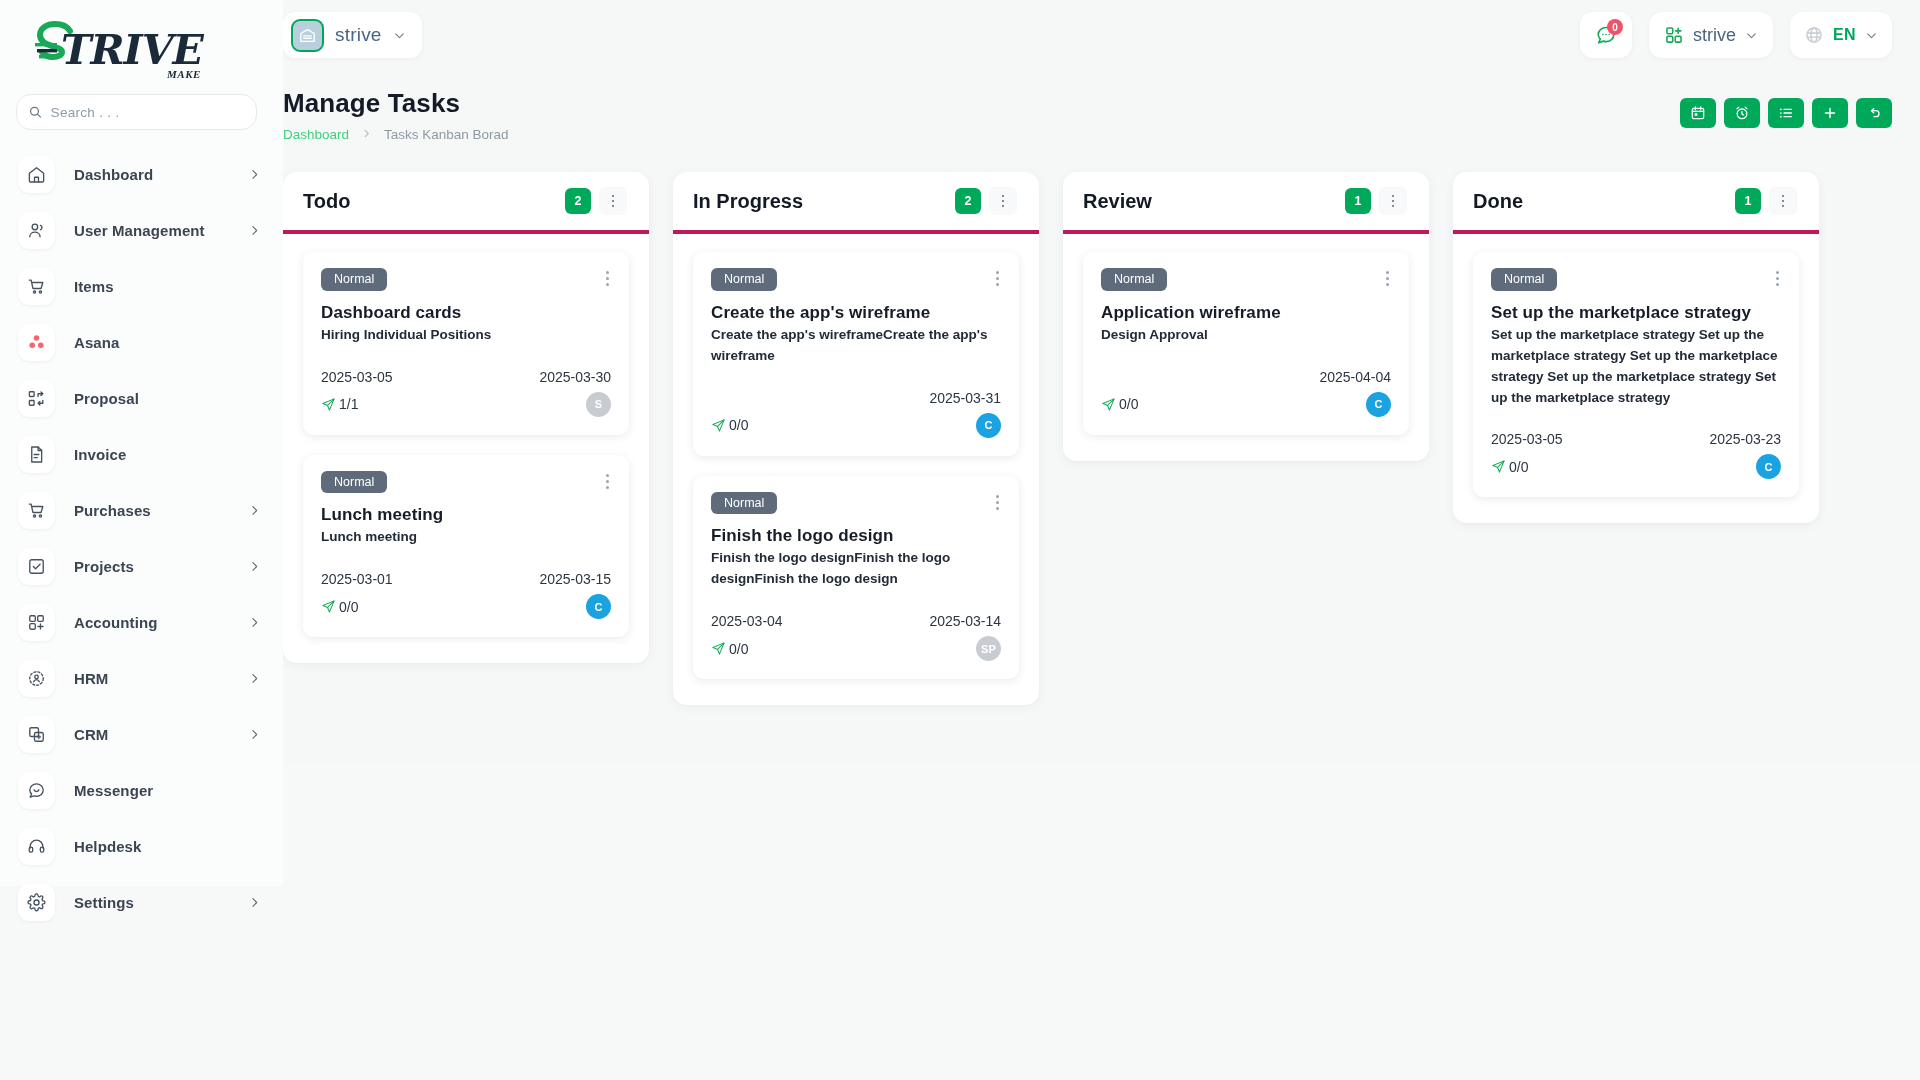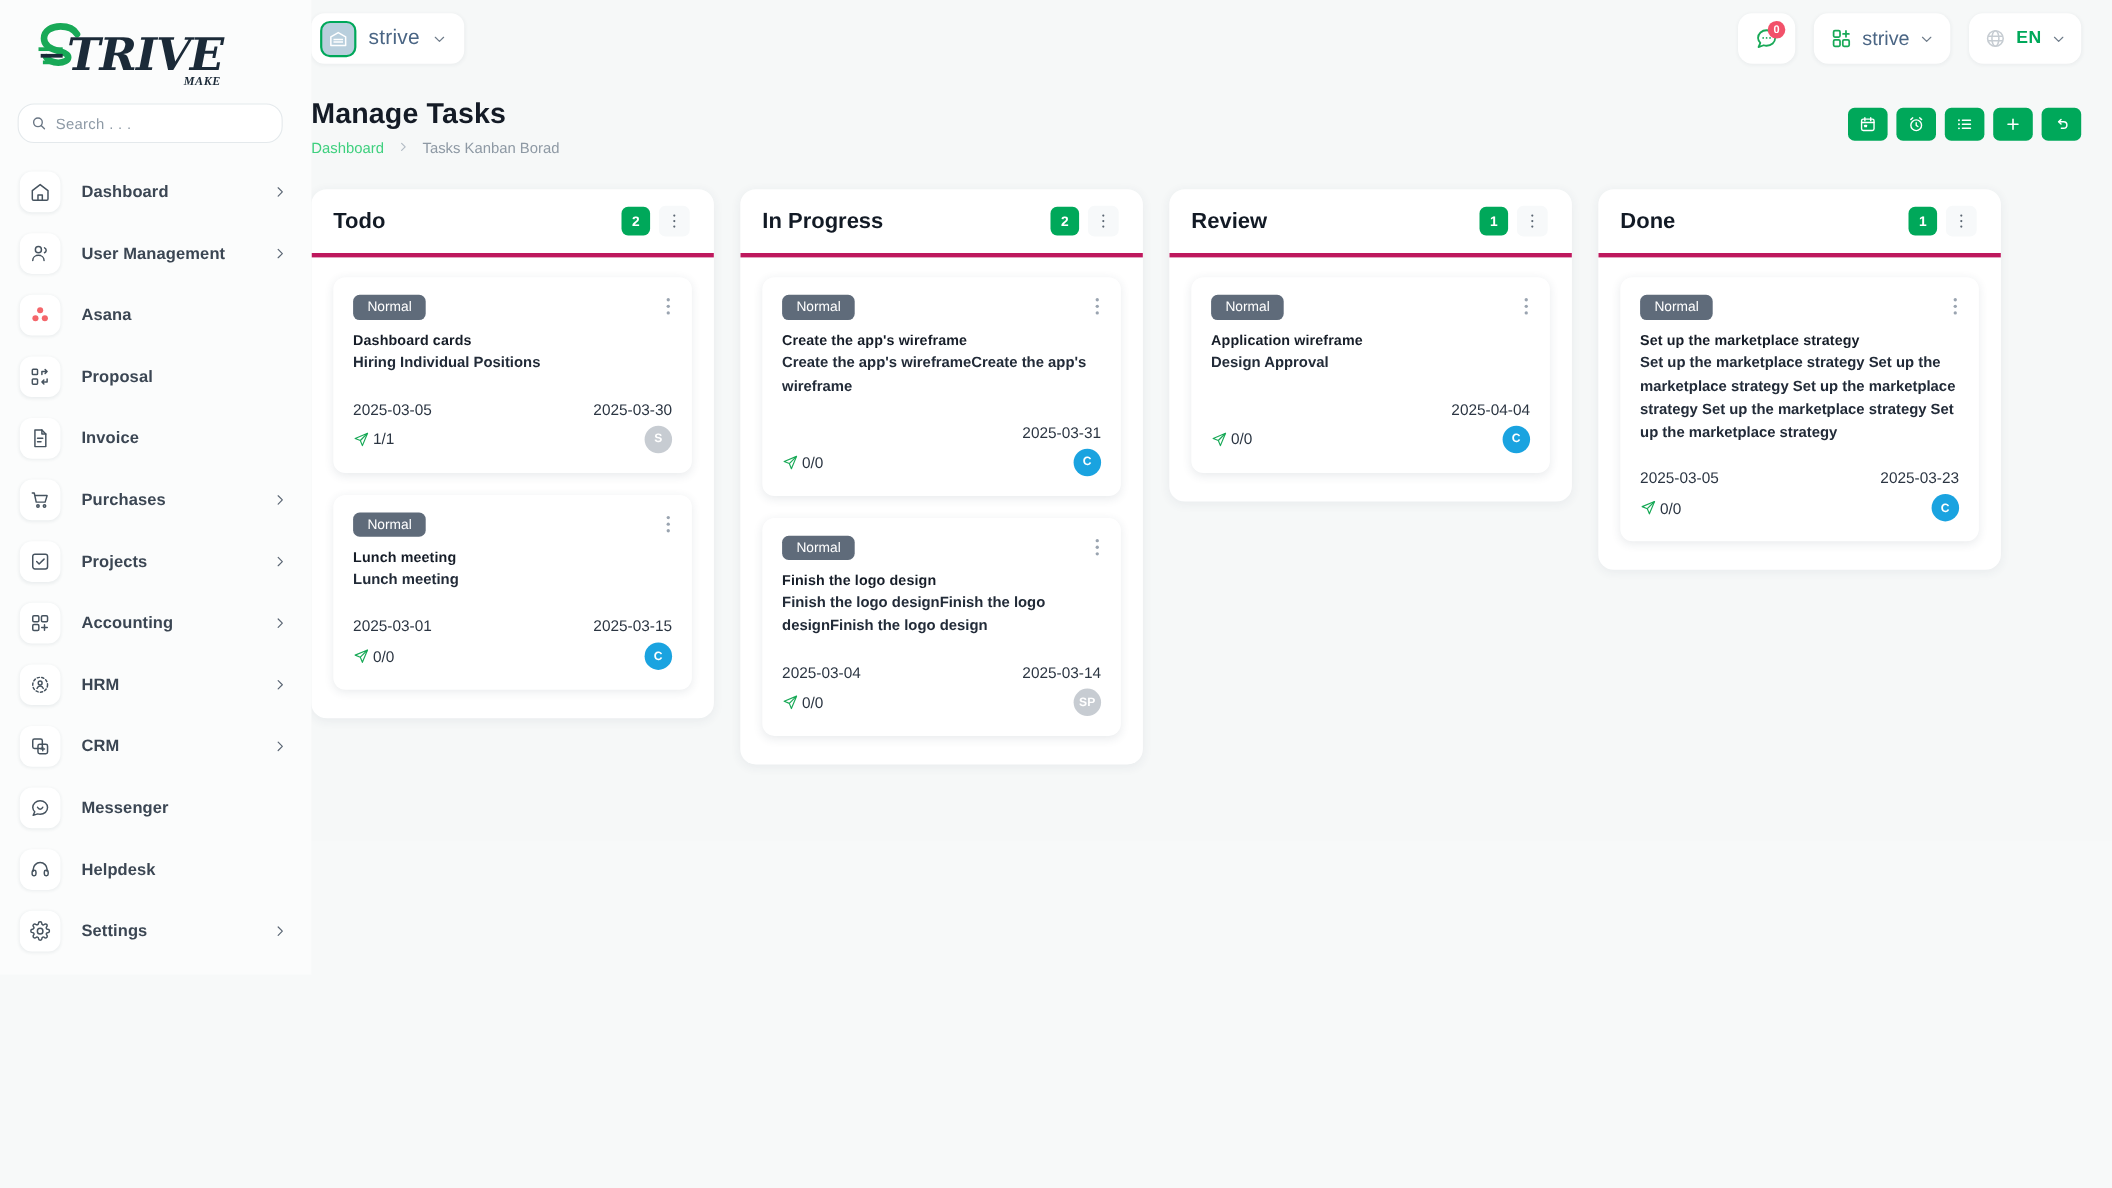--- a/index.html
+++ b/index.html
@@ -355,21 +355,21 @@
     line-height: 1;
     display: inline-block;
   }
   .tc-top-spacer { flex: 1; }
   .tc-menu { cursor: pointer; padding: 3px 2px; }
   .dots-v-sm { display:flex; flex-direction:column; gap:3px; align-items:center; }
   .dots-v-sm i { width:3px; height:3px; border-radius:50%; background:#9aa4b0; display:block; }
 
   .tc-title {
     margin-top: 11px;
-    font-size: 13px;
+    font-size: 17px;
     font-weight: 700;
     color: #161d28;
     letter-spacing: .1px;
     line-height: 1.25;
   }
   .tc-desc {
     margin-top: 2px;
     font-size: 13.5px;
     font-weight: 600;
     color: #222b38;
@@ -467,20 +467,30 @@
           </svg>
         </span>
         <span class="nav-label">User Management</span>
         <span class="nav-chev">
           <svg width="13" height="13" viewBox="0 0 24 24" fill="none" stroke="#5b6674" stroke-width="2" stroke-linecap="round" stroke-linejoin="round">
               <path d="M9 5l7 7-7 7"></path>
             </svg>
         </span>
       </div>
 
+      <div class="nav-item">
+        <span class="nav-icon">
+          <svg width="19" height="19" viewBox="0 0 24 24" fill="none" stroke="#46535f" stroke-width="1.7" stroke-linecap="round" stroke-linejoin="round">
+            <path d="M3 4h2.2l2.3 10.5h10.2L20 7H6"></path>
+            <circle cx="9.5" cy="19" r="1.4"></circle>
+              <circle cx="17" cy="19" r="1.4"></circle>
+          </svg>
+        </span>
+        <span class="nav-label">Items</span>
+      </div>
 
       <div class="nav-item">
         <span class="nav-icon">
           <svg width="19" height="19" viewBox="0 0 24 24">
             <circle cx="12" cy="6.4" r="3.5" fill="#f4666b"></circle>
             <circle cx="6.6" cy="15.5" r="3.5" fill="#f4666b"></circle>
             <circle cx="17.4" cy="15.5" r="3.5" fill="#f4666b"></circle>
           </svg>
         </span>
         <span class="nav-label">Asana</span>

